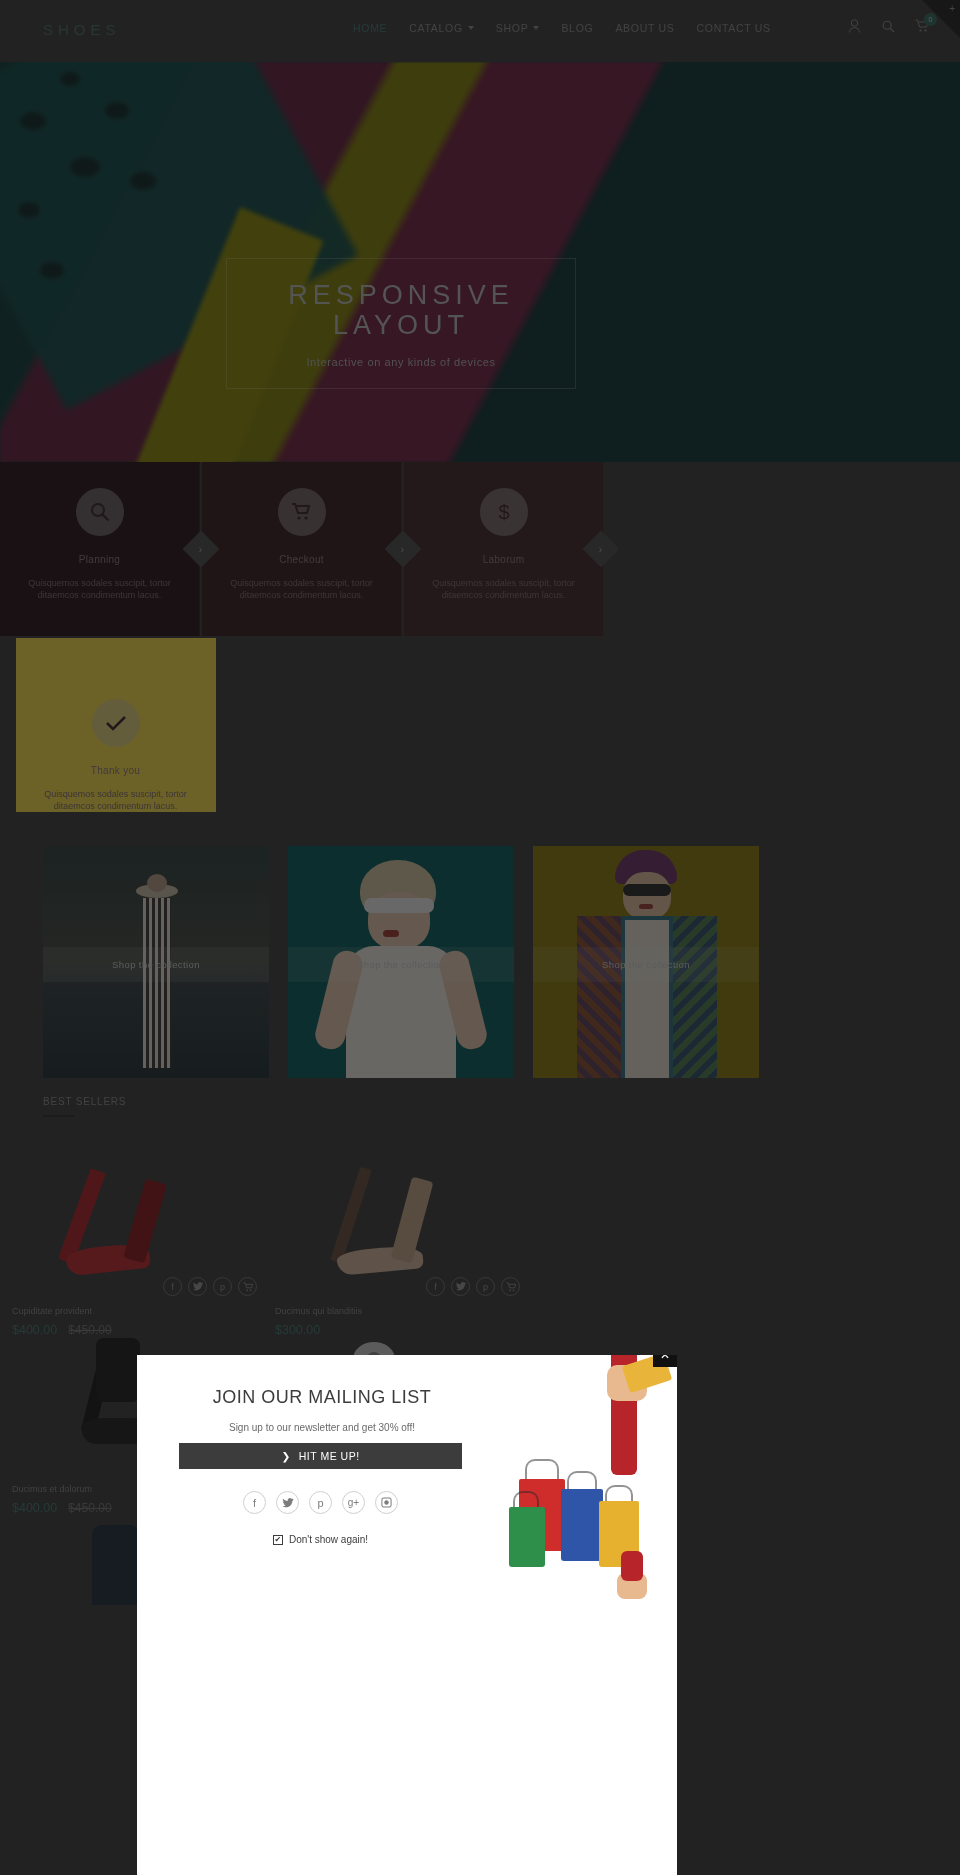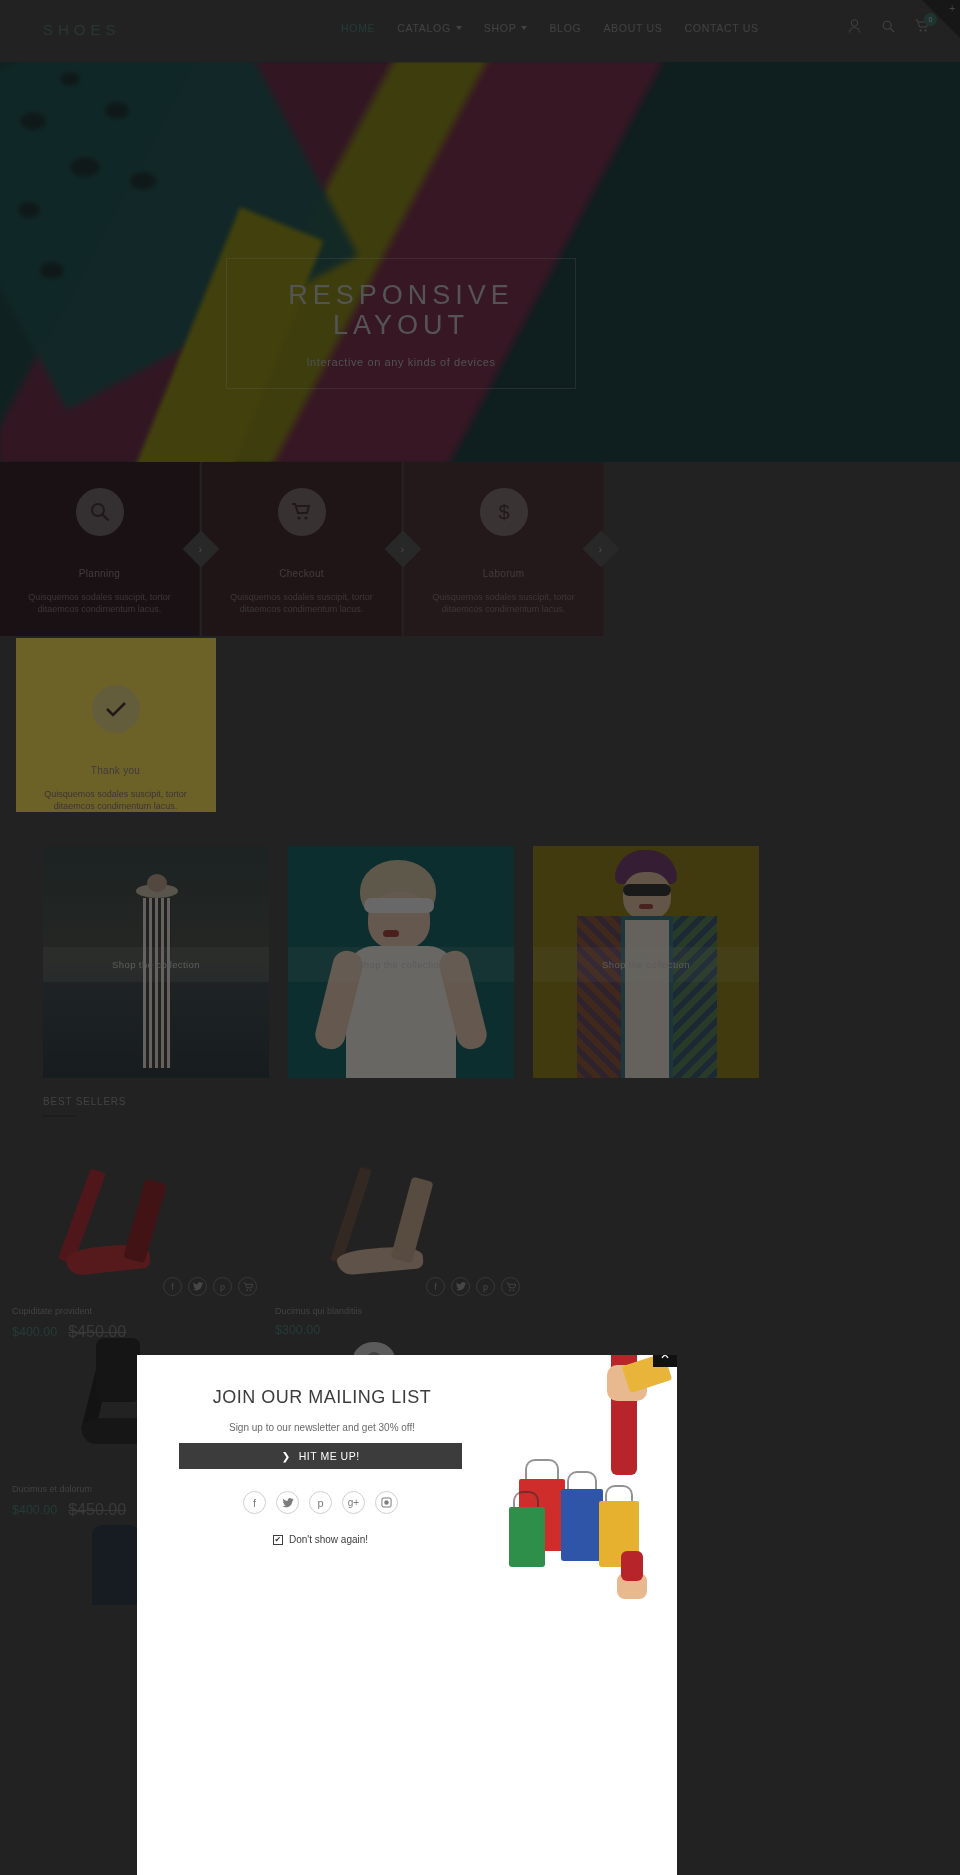--- a/index.html
+++ b/index.html
@@ -17,21 +17,21 @@
 
   
   .header {
     position:absolute; top:0; left:0; width:960px; height:62px;
     background:#3c3c3c; z-index:10;
   }
   .logo {
     position:absolute; left:43px; top:21px;
     font-size:15px; letter-spacing:5px; color:#4b6e69; font-weight:400;
   }
-  .nav { position:absolute; left:330px; top:22px; display:flex; align-items:center; gap:0; }
+  .nav { position:absolute; left:342px; top:22px; display:flex; align-items:center; gap:0; }
   .nav-item {
     font-size:10.5px; letter-spacing:0.7px; color:#8e8e8e;
     padding:0 11px; text-transform:uppercase; white-space:nowrap;
     display:flex; align-items:center; gap:5px;
   }
   .nav-item.active { color:#3f7a6f; }
   .caret { width:0;height:0;border-left:3.5px solid transparent;border-right:3.5px solid transparent;border-top:4px solid #8e8e8e; }
   .hdr-icons { position:absolute; right:30px; top:18px; display:flex; align-items:center; gap:18px; }
   .hdr-icon { width:16px;height:16px; color:#8e8e8e; display:flex;align-items:center;justify-content:center; position:relative; }
   .cart-badge {
@@ -93,21 +93,21 @@
   .fbox.b1 { left:0;   top:0;   background:#250f15; }
   .fbox.b2 { left:202px;top:0;  background:#33191e; }
   .fbox.b3 { left:404px;top:0;  background:#3d2329; }
   .fbox.b4 { left:16px;   top:176px;background:#fde047;justify-content:flex-end; }
   .fbox-icon {
     width:48px;height:48px;border-radius:50%;
     background:rgba(200,200,200,0.42);
     display:flex;align-items:center;justify-content:center;
     color:#3a2027;
   }
-  .fbox-title { margin-top:32px; font-size:10px; color:#8c7a80; letter-spacing:0.3px; }
+  .fbox-title { margin-top:18px; font-size:10px; color:#8c7a80; letter-spacing:0.3px; }
   .fbox-desc { margin-top:12px; font-size:9px; line-height:12px; color:#7d6c72; text-align:center; width:170px; }
   .arrow-diamond {
     position:absolute; width:26px; height:26px;
     background:#4a4a4a; transform:rotate(45deg);
     display:flex; align-items:center; justify-content:center;
   }
   .arrow-diamond span { transform:rotate(-45deg); color:#a8a8a8; font-size:10px; }
 
   
   .banners { position:absolute; top:846px; left:0; width:960px; height:232px; }
@@ -141,21 +141,21 @@
     position:absolute; right:0; bottom:4px; display:flex; gap:6px;
   }
   .soc {
     width:19px;height:19px;border-radius:50%;
     border:1px solid rgba(160,160,160,0.55);
     display:flex;align-items:center;justify-content:center;
     color:#9a9a9a; font-size:9px;
   }
   .prod-name { margin-top:6px; font-size:9px; color:#8b8b8b; }
   .prod-price { margin-top:7px; font-size:12.5px; color:#3f7a6f; display:flex; gap:11px; align-items:center; }
-  .prod-old { color:#777; text-decoration:line-through; font-size:16px; }
+  .prod-old { color:#777; text-decoration:line-through; font-size:12px; }
 
   
   .modal {
     position:absolute; left:137px; top:1355px;
     width:540px; height:520px;
     background:#ffffff; z-index:60;
     overflow:hidden;
   }
   .modal-close {
     position:absolute; right:0px; top:-12px;

